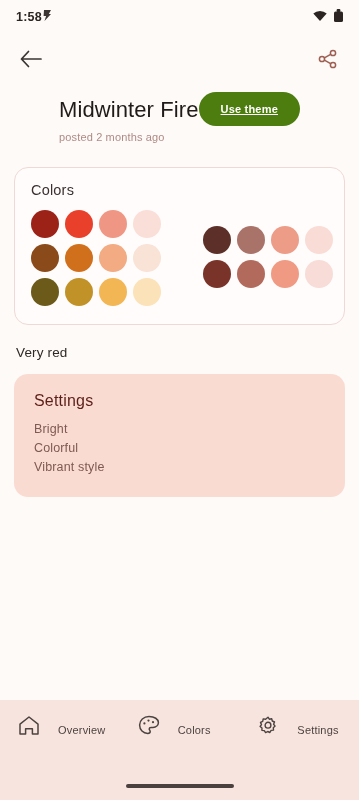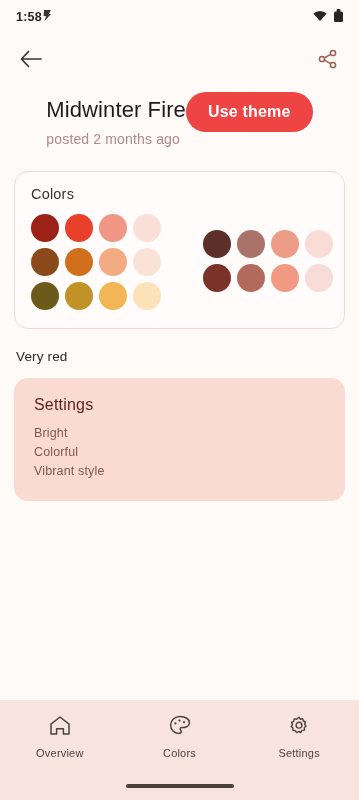--- a/index.html
+++ b/index.html
@@ -44,38 +44,39 @@
   }
   .title-left { padding-top:4px; }
   .page-title {
     font-size:22px;
     font-weight:400;
     color:#201a19;
     letter-spacing:.1px;
     line-height:28px;
   }
   .posted {
-    font-size:14px;
+    font-size:11px;
     color:#b08a84;
     margin-top:7px;
     letter-spacing:.15px;
   }
   .title-right { display:flex; flex-direction:column; align-items:center; }
   .use-theme {
-    background:#ef4444;
+    background:#4d7c0f;
     color:#ffffff;
     border:none;
     border-radius:20px;
-    font-size:16px;
+    font-size:11px;
     font-weight:600;
     font-family:"Liberation Sans", sans-serif;
     padding:11px 22px;
     cursor:pointer;
     letter-spacing:.2px;
     white-space:nowrap;
+    text-decoration:underline;
   }
   .likes {
     margin-top:14px;
     display:flex;
     align-items:center;
     gap:12px;
     padding-right:8px;
   }
   .like-count { font-size:12.5px; color:#7c7573; }
 
@@ -137,21 +138,21 @@
     flex-direction:column;
     justify-content:flex-start;
   }
   .navitems {
     display:flex;
     padding-top:12px;
   }
   .navitem {
     flex:1;
     display:flex;
-    flex-direction:column;
+    flex-direction:row;
     align-items:center;
     cursor:pointer;
   }
   .navpill {
     width:58px; height:30px;
     border-radius:15px;
     display:flex; align-items:center; justify-content:center;
   }
   .navpill.active { background:#fbe6c8; }
   .navlabel {

